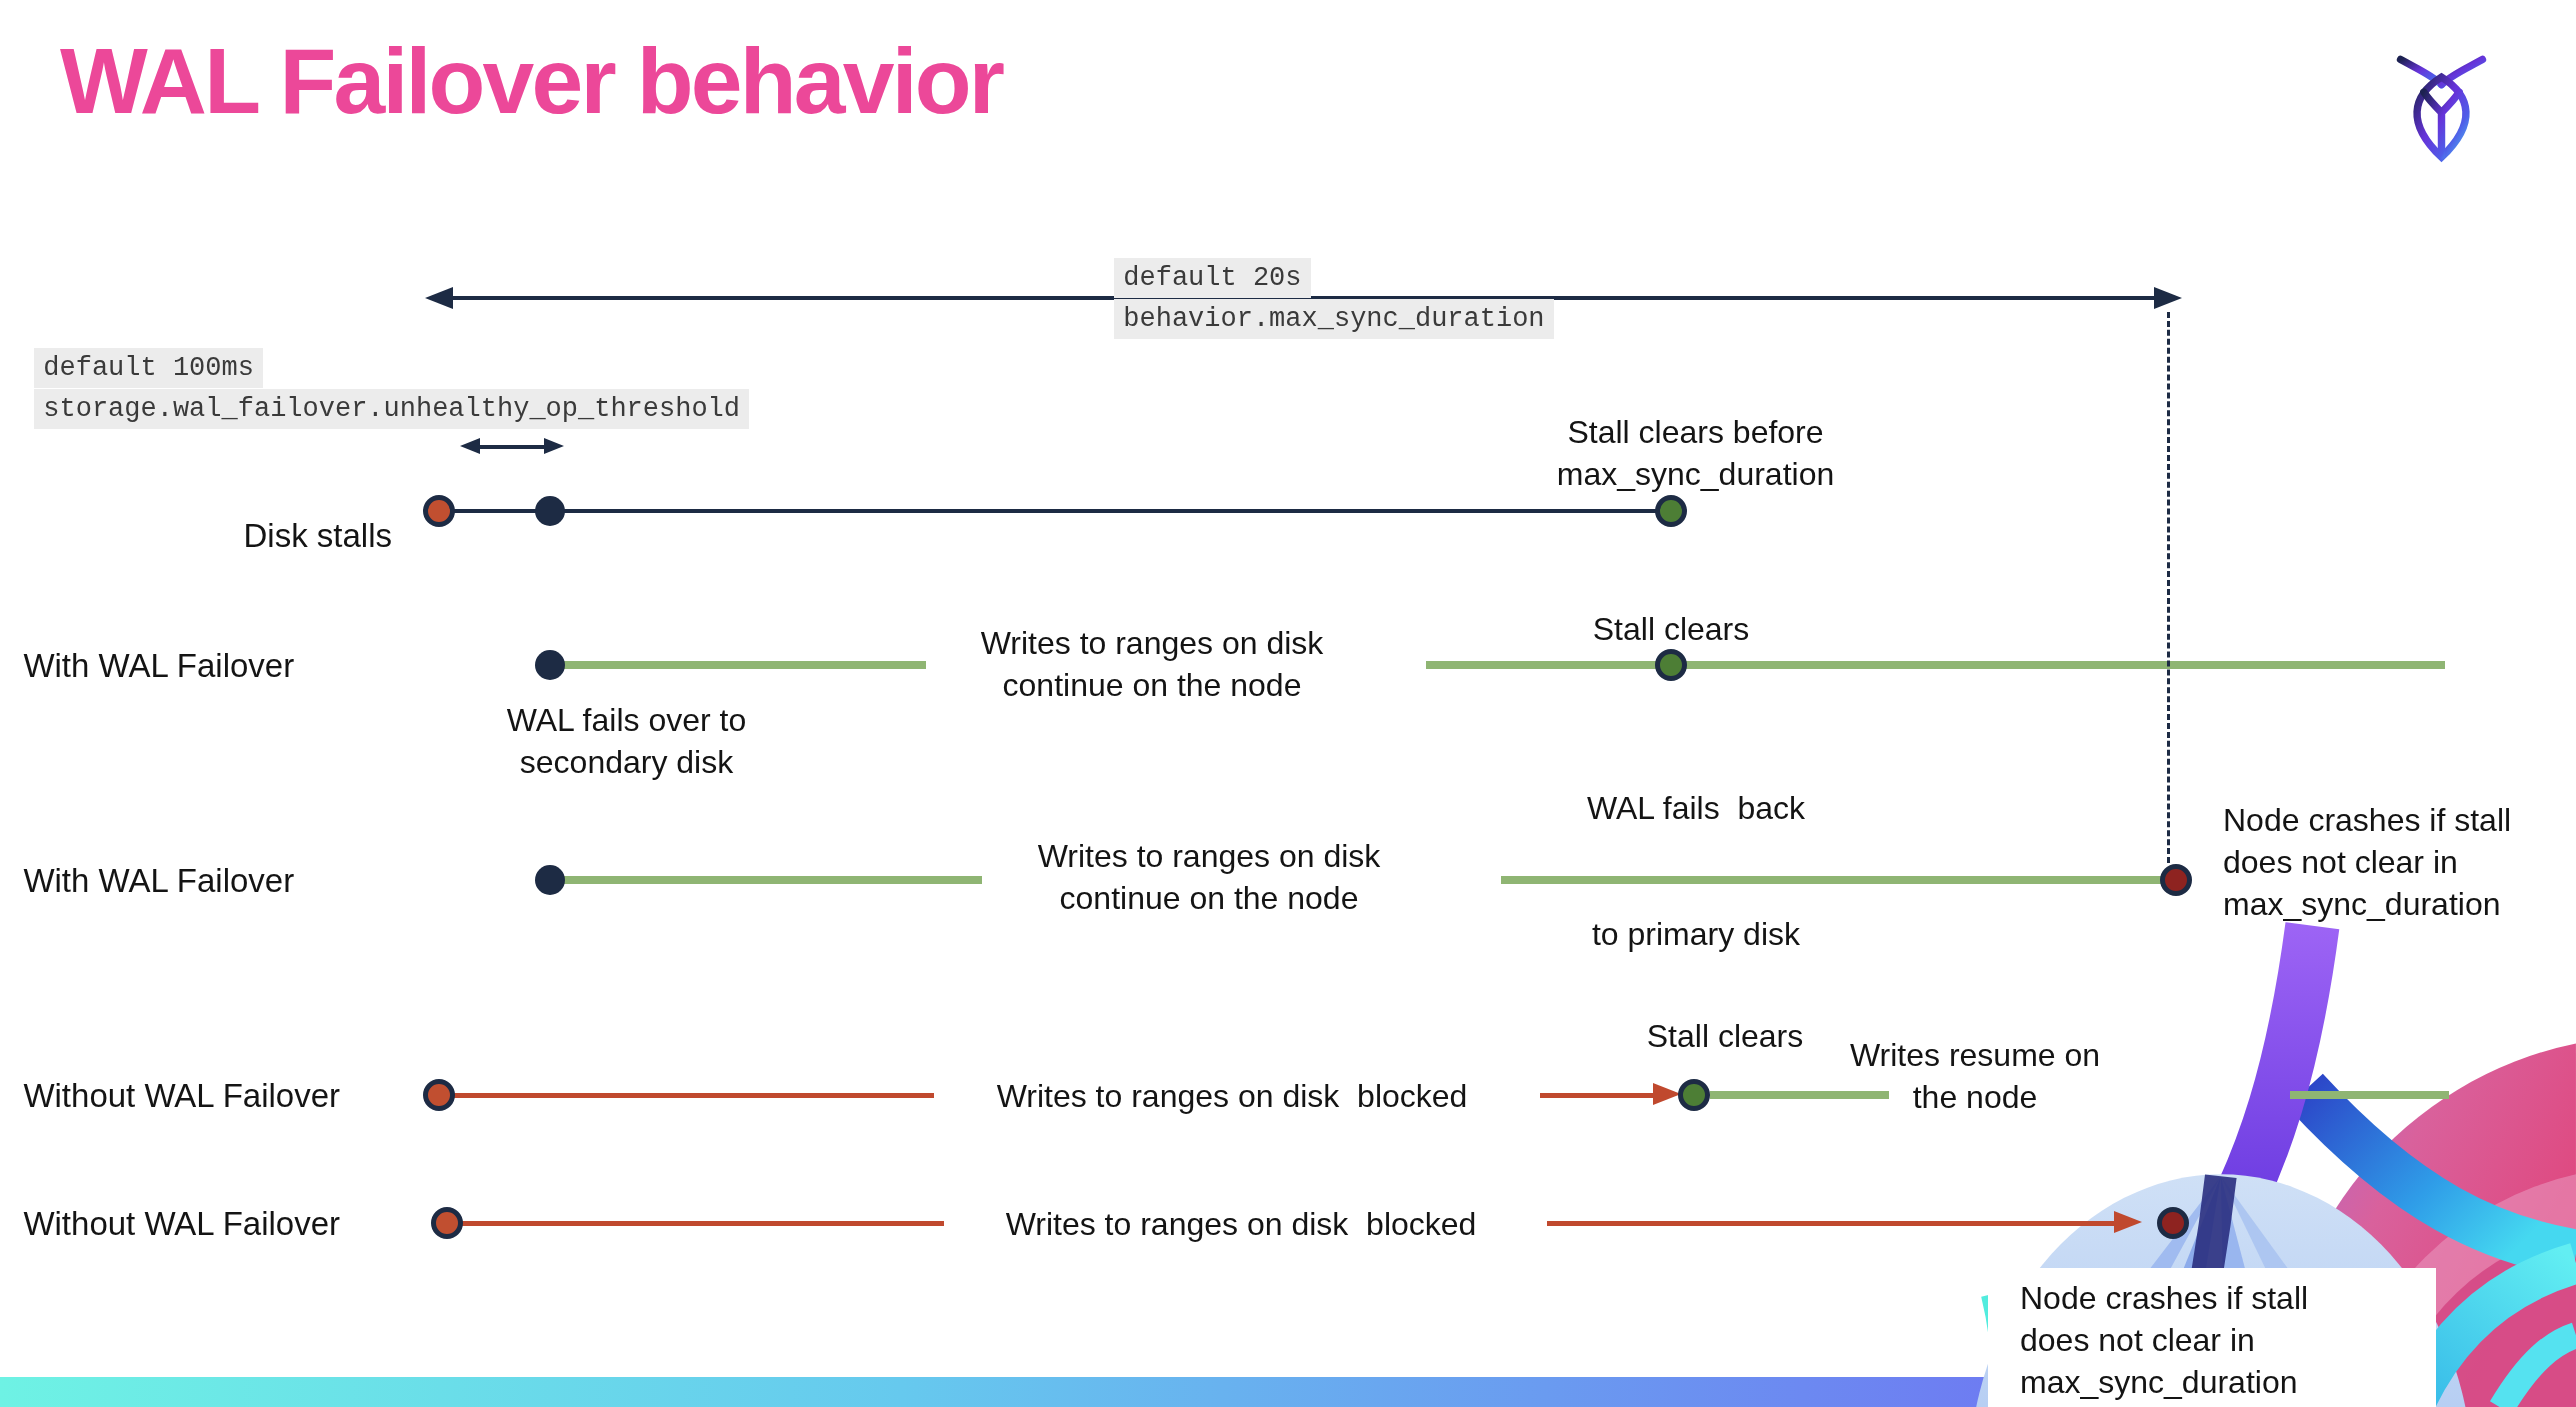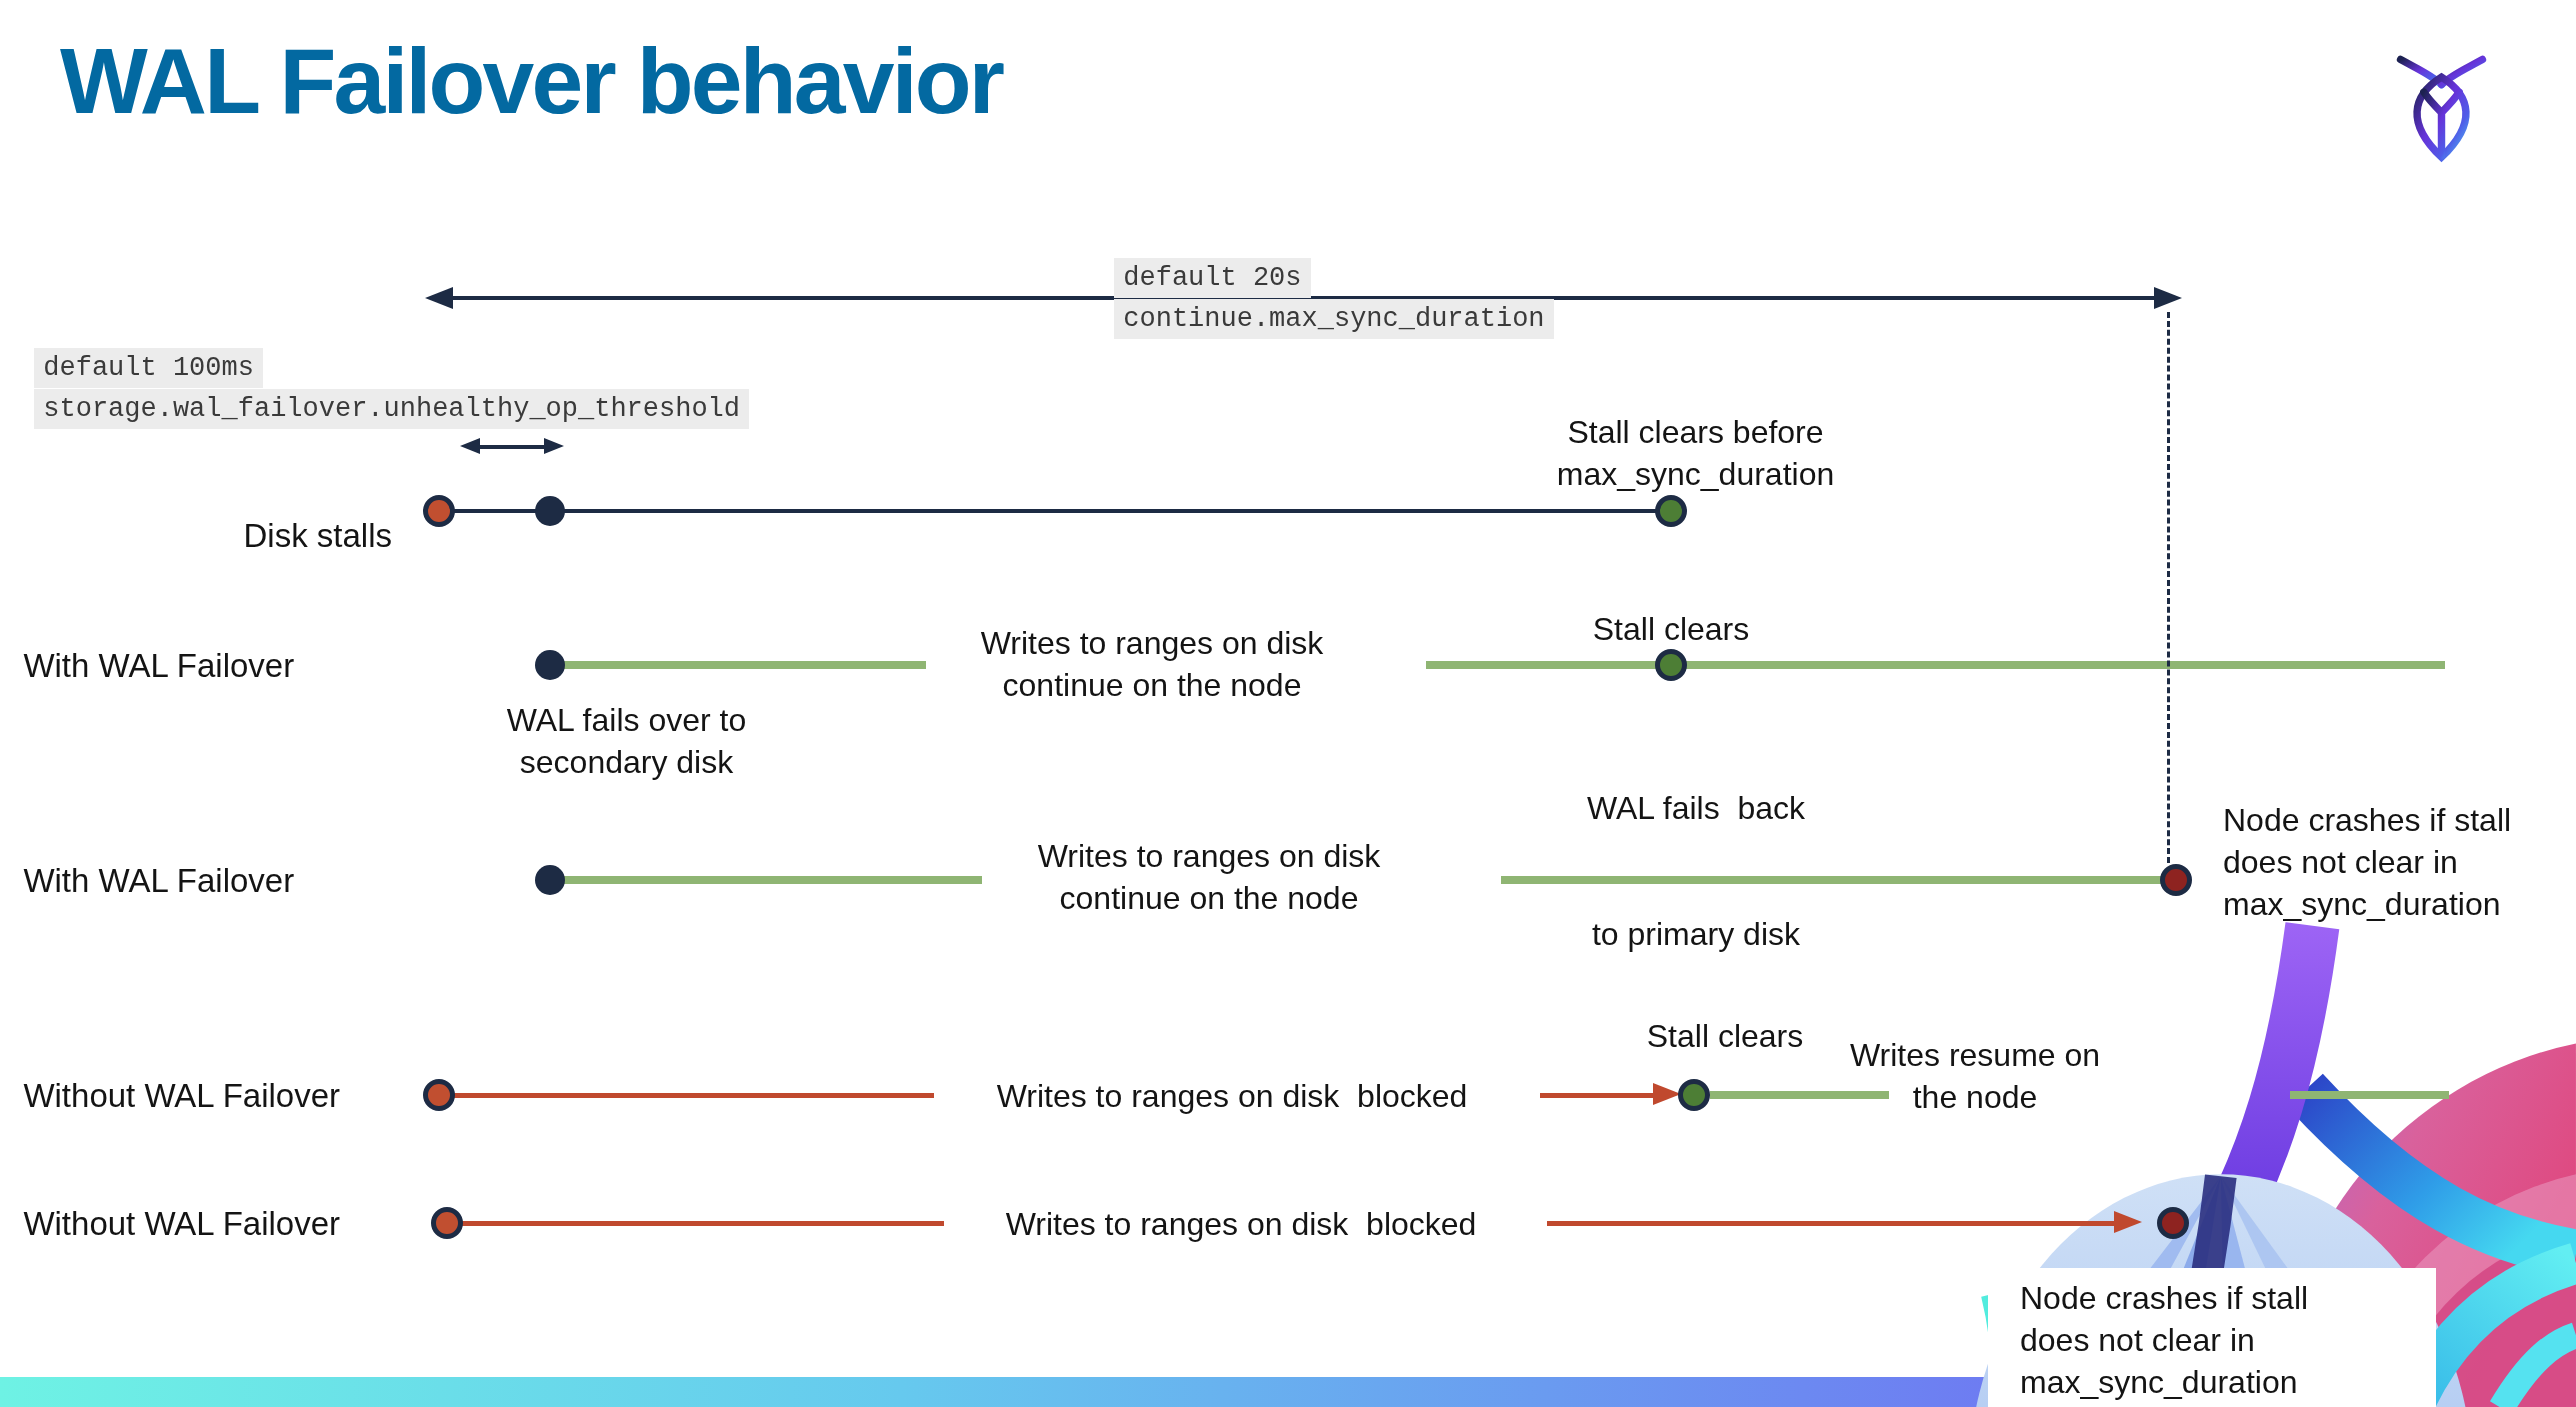--- a/index.html
+++ b/index.html
@@ -1,20 +1,20 @@
 <!DOCTYPE html>
 <html style="font-size:15px"><head>
 <meta charset="utf-8">
 <style>
   html,body{margin:0;padding:0;background:#ffffff;}
   #canvas{position:relative;width:2576px;height:1408px;background:#ffffff;overflow:hidden;
           font-family:"Liberation Sans",sans-serif;color:#141414;}
   .abs{position:absolute;}
   
-  .title{font-size:93px;font-weight:800;letter-spacing:-2.8px;color:#0369a1;white-space:nowrap;}
+  .title{font-size:93px;font-weight:800;letter-spacing:-2.8px;color:#ec4899;white-space:nowrap;}
   
   .mono{font-family:"Liberation Mono","DejaVu Sans Mono",monospace;font-size:27px;color:#3a3a3a;
         background:#ececec;padding:2.8px 9.3px;white-space:nowrap;line-height:34px;}
   
   .line{position:absolute;}
   .line.navy{height:3.7px;background:#1d2b44;}
   .line.green{height:7.5px;background:#8fb573;}
   .line.red{height:4.7px;background:#c0492e;}
   .vdash{position:absolute;width:0;border-left:3.7px dashed #1d2b44;}
   
@@ -62,21 +62,21 @@
       <path d="M94 13 C 74 24, 60 30, 50 40"></path>
       <path d="M50 32 C 18 52, 12 82, 50 118 C 88 82, 82 52, 50 32 Z"></path>
       <path d="M50 116 L50 70 M50 70 C 42 62, 36 56, 31 48 M50 70 C 58 62, 64 56, 69 48"></path>
     </g>
   </svg>
 
   <div class="line navy" style="left:439px;top:296px;width:1729px;z-index:2;"></div>
   <div class="tri navy-left" style="left:425px;top:287px;"></div>
   <div class="tri navy-right" style="left:2154px;top:287px;"></div>
   <div class="abs mono" style="left:1114px;top:258px;z-index:5;">default 20s</div>
-  <div class="abs mono" style="left:1114px;top:299px;z-index:5;">continue.max_sync_duration</div>
+  <div class="abs mono" style="left:1114px;top:299px;z-index:5;">behavior.max_sync_duration</div>
 
   <div class="abs mono" style="left:34px;top:348px;">default 100ms</div>
   <div class="abs mono" style="left:34px;top:389px;">storage.wal_failover.unhealthy_op_threshold</div>
   <div class="line navy" style="left:472px;top:445px;width:79px;"></div>
   <div class="tri navy-left sm" style="left:460px;top:438px;"></div>
   <div class="tri navy-right sm" style="left:544px;top:438px;"></div>
 
   <div class="vdash" style="left:2167px;top:312px;height:551px;z-index:2;"></div>
 
   <div class="rowlabel" style="left:140px;top:493px;width:252px;text-align:right;margin-top:24px;">Disk stalls</div>

